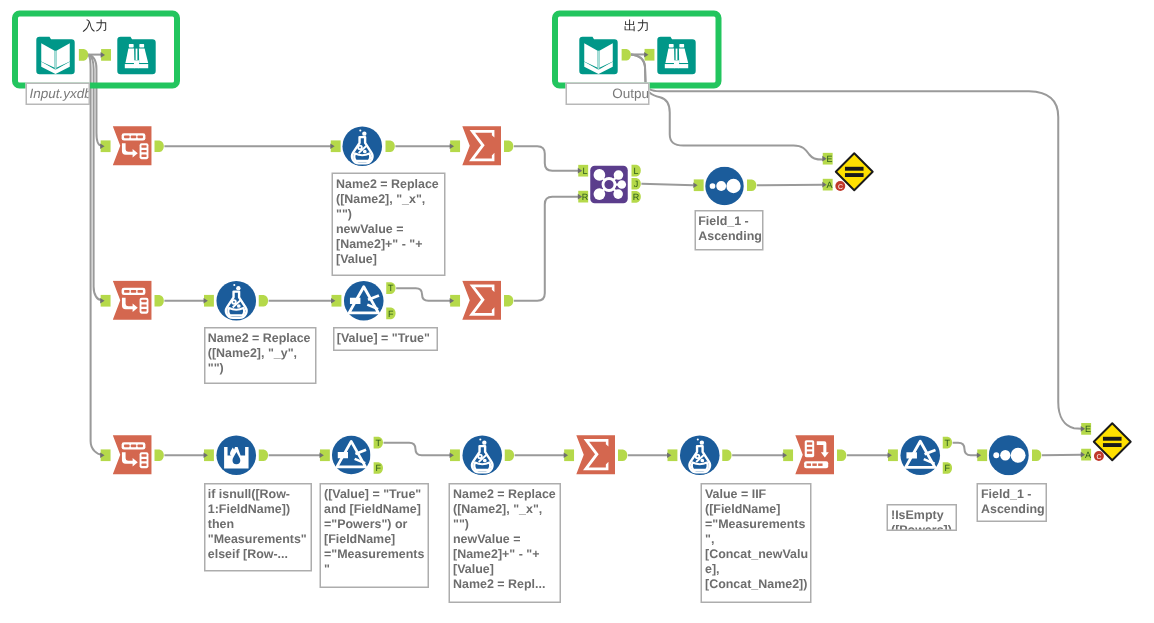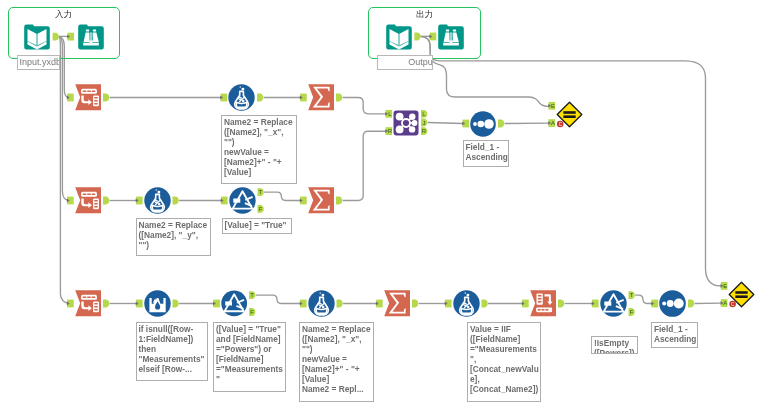--- a/index.html
+++ b/index.html
@@ -1,20 +1,20 @@
 <!DOCTYPE html>
 <html><head>
 <meta charset="utf-8">
 <title>Alteryx Workflow</title>
 <style>
   html,body{margin:0;padding:0;background:#ffffff;}
   body{width:769px;height:415px;font-family:"Liberation Sans",sans-serif;overflow:hidden;}
   #canvas{position:relative;width:769px;height:415px;background:#fff;}
   svg#wires{position:absolute;left:0;top:0;width:769px;height:415px;pointer-events:none;}
-  .cont{position:absolute;border:1px solid #22c55e;border-radius:5px;background:transparent;box-sizing:border-box;}
+  .cont{position:absolute;border:4px solid #22c55e;border-radius:5px;background:transparent;box-sizing:border-box;}
   .cont-title{position:absolute;left:0;right:0;top:0.5px;text-align:center;font-size:8.6px;color:#2b2b2b;font-family:"DejaVu Sans",sans-serif;}
   .flabel{position:absolute;border:1px solid #b8b8b8;background:#fff;box-sizing:border-box;
           font-size:9px;color:#7a7a7a;display:flex;align-items:center;padding-left:2px;white-space:nowrap;overflow:hidden;}
   .ann{position:absolute;border:1px solid #adadad;background:#fff;box-sizing:border-box;
        font-size:8.3px;line-height:10.1px;color:#6d6d6d;padding:1px 2px;overflow:hidden;white-space:pre;font-weight:bold;}
   .tool{position:absolute;}
   .tool svg{display:block;}
 </style>
 </head>
 <body>
@@ -66,21 +66,21 @@
    <rect x="7.9" y="5.4" width="3.2" height="2.2" rx="0.4" fill="#fff"></rect>
    <rect x="14.9" y="5.4" width="3.2" height="2.2" rx="0.4" fill="#fff"></rect>
    <path d="M7.6 8.4 h3.8 l0.2 9.6 h-6.0 z" fill="#fff"></path>
    <path d="M5.2 18.7 h6.4 v2.8 h-6.4 z" fill="#fff"></path>
    <path d="M14.6 8.4 h3.8 l2.4 9.6 h-6.0 z" fill="#fff"></path>
    <path d="M14.4 18.7 h6.4 v2.8 h-6.4 z" fill="#fff"></path>
    <rect x="12.4" y="8.4" width="1.2" height="7.6" fill="#fff"></rect>
    <path d="M11.3 16.2 h3.4 v5.3 h-3.4 z" fill="#fff"></path>
  </svg>
       </div>
-      <div class="flabel" style="left: 16.6px; top: 55px; width: 43.5px; height: 14.7px;">Input.yxdb</div>
+      <div class="flabel" style="left: 16.6px; top: 55px; width: 43.5px; height: 14.7px; font-style: italic;">Input.yxdb</div>
       <div class="cont" style="left: 368.4px; top: 7px; width: 112.2px; height: 52.1px;">
         <div class="cont-title">出力</div>
       </div>
       <div class="tool" style="left: 385.5px; top: 23.6px;">
         <svg width="26" height="26" viewBox="0 0 26 26">
    <path d="M2.4 0.5 h6.6 l1.0 1.7 h13.6 a2.2 2.2 0 0 1 2.2 2.2 v18.9 a2.2 2.2 0 0 1 -2.2 2.2 h-21.2 a2.2 2.2 0 0 1 -2.2 -2.2 v-20.6 a2.2 2.2 0 0 1 2.2 -2.2 z" fill="#009788"></path>
    <path d="M3.5 4.9 L12.4 9.8 V21.2 L3.5 17.0 Z" fill="#fff"></path>
    <path d="M22.5 4.9 L13.6 9.8 V21.2 L22.5 17.0 Z" fill="#fff"></path>
    <path d="M12.4 9.8 h1.2 v12.6 h-1.2 z" fill="#a9ded8"></path>
    <path d="M3.5 17.2 L13.0 22.5 L22.5 17.2 V20.5 L13.0 25.4 L3.5 20.5 Z" fill="#fff"></path>

